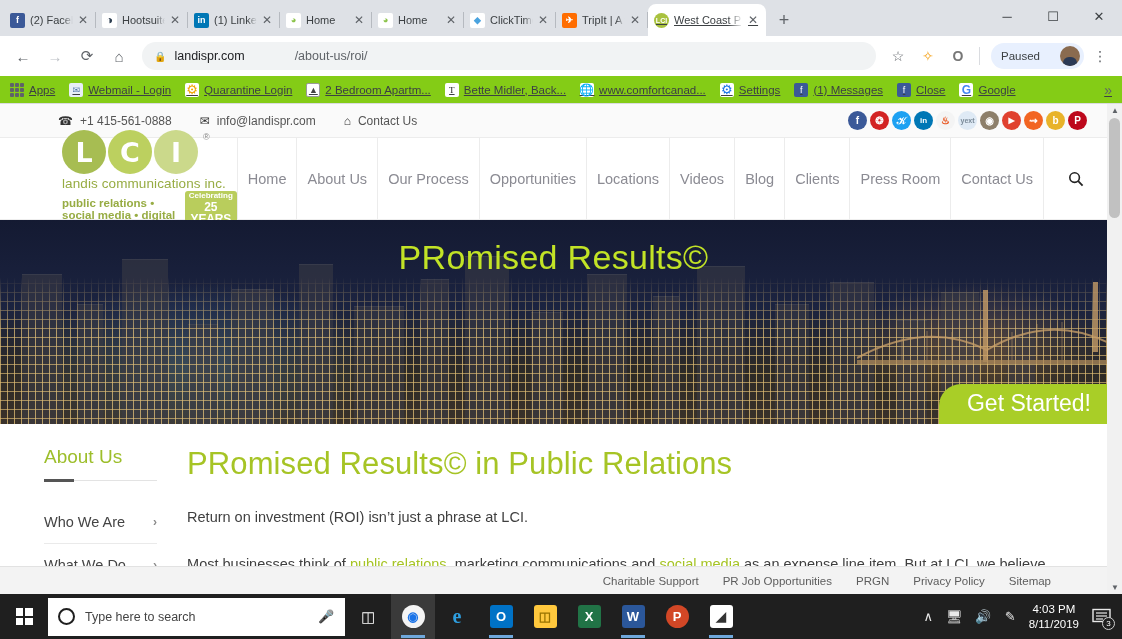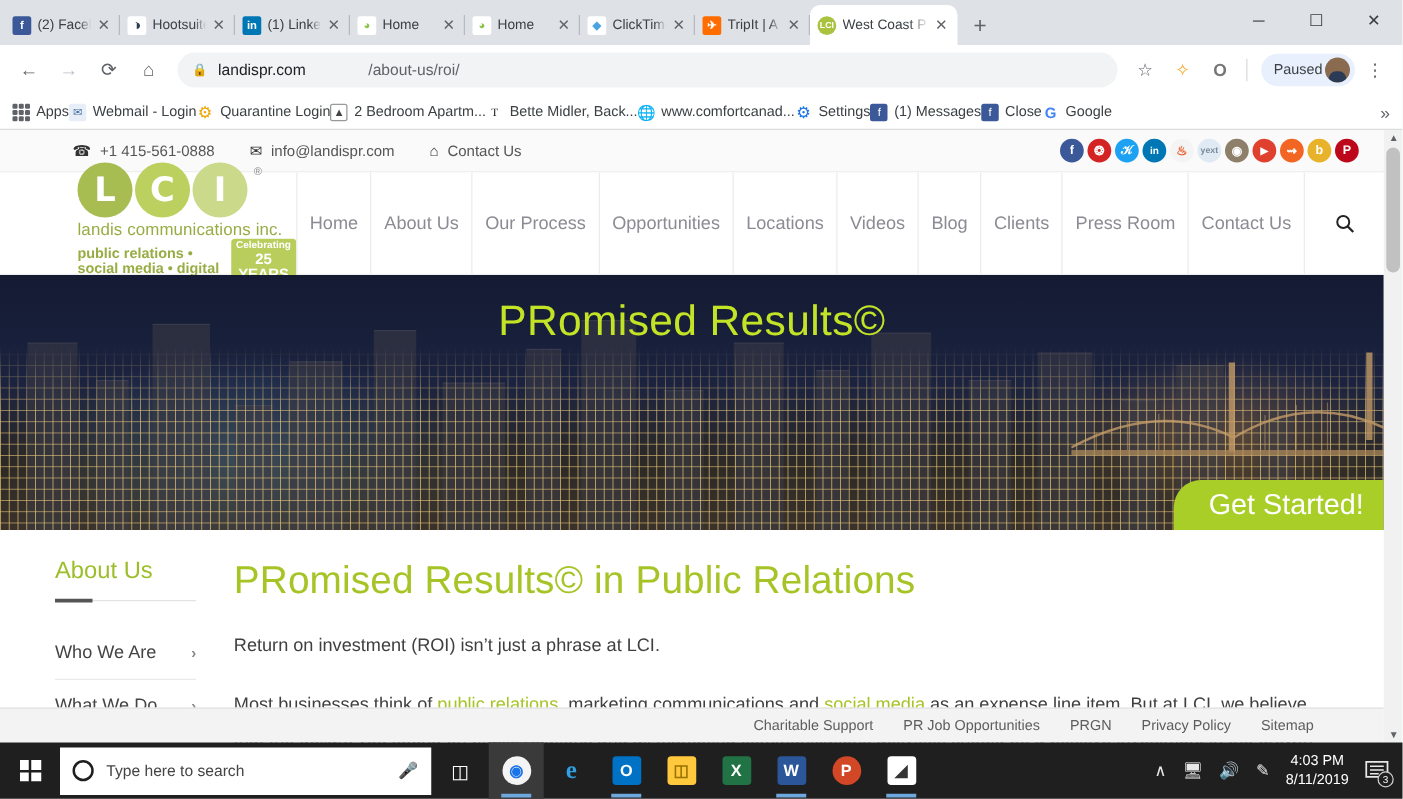--- a/index.html
+++ b/index.html
@@ -18,21 +18,21 @@
     height: 36px; background: #dee1e6;
     display: flex; align-items: flex-end; padding-left: 4px;
     position: relative;
   }
   .tab {
     height: 32px; width: 92px; display: flex; align-items: center;
     padding: 0 6px; gap: 5px; position: relative; flex: 0 0 auto;
     font-size: 11px; color: #3c4043; overflow: hidden;
   }
   .tab.active {
-    background: #ffffff; border-radius: 8px 8px 0 0; width: 118px;
+    background: #ffffff; border-radius: 8px 8px 0 0; width: 118px; text-decoration: underline;
   }
   .tab:not(.active)::after {
     content: ""; position: absolute; right: 0; top: 8px; bottom: 8px;
     width: 1px; background: #b6bac0;
   }
   .tab.active::after, .tab.nosep::after { display: none; }
   .tab-fav {
     width: 15px; height: 15px; flex: 0 0 15px; border-radius: 2px;
     display: flex; align-items: center; justify-content: center;
     font-size: 9px; font-weight: bold; color: #fff; overflow: hidden;
@@ -68,32 +68,32 @@
   .omnibox {
     flex: 1 1 auto; height: 28px; background: #f1f3f4; border-radius: 14px;
     display: flex; align-items: center; padding: 0 12px; gap: 8px; margin: 0 6px;
     font-size: 12.5px; color: #202124;
   }
   .lock { font-size: 10px; color: #5f6368; }
   .url-path { color: #5f6368; margin-left: 42px; }
   .tb-icon { width: 28px; height: 28px; display: flex; align-items: center; justify-content: center;
              font-size: 14px; color: #5f6368; }
   .profile-pill {
-    display: flex; align-items: center; gap: 2px; background: #e8f0fe; border-radius: 14px;
+    display: flex; align-items: center; gap: 20px; background: #e8f0fe; border-radius: 14px;
     height: 26px; padding: 0 4px 0 10px; font-size: 11.5px; color: #3c4043; margin-left: 4px;
   }
   .avatar-img { width: 20px; height: 20px; border-radius: 50%; background: #8a6b4f; position: relative; overflow: hidden; }
   .avatar-img::after { content:""; position:absolute; left:3px; right:3px; bottom:0; height:9px;
                        background:#2b3a55; border-radius: 6px 6px 0 0; }
   .divider-v { width: 1px; height: 18px; background: #dadce0; margin: 0 5px; }
 
   
-  .bookmarks { height: 28px; background: #ffffff; display: flex; align-items: center;
-               padding: 0 10px; gap: 0; font-size: 11.5px; color: #3c4043;
-               border-bottom: 1px solid #dadce0; }
+  .bookmarks { height: 28px; background: #84cc16; display: flex; align-items: center;
+               padding: 0 10px; gap: 14px; font-size: 11.5px; color: #3c4043;
+               border-bottom: 1px solid #dadce0; text-decoration: underline; }
   .bm { display: flex; align-items: center; gap: 5px; white-space: nowrap; }
   .bm-ico { width: 14px; height: 14px; flex: 0 0 14px; border-radius: 2px;
             display:flex; align-items:center; justify-content:center; font-size: 9px; color:#fff; }
   .bm-overflow { margin-left: auto; font-size: 14px; color: #5f6368; }
   .apps-grid { width: 14px; height: 14px; display: grid; grid-template-columns: repeat(3,1fr);
                grid-template-rows: repeat(3,1fr); gap: 1px; }
   .apps-grid i { background: #5f6368; border-radius: 1px; display:block; }
 
   
   .viewport { height: 490px; background: #fff; position: relative; overflow: hidden; }

